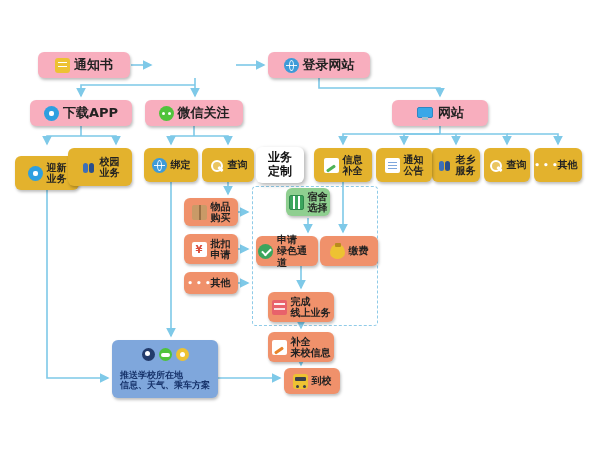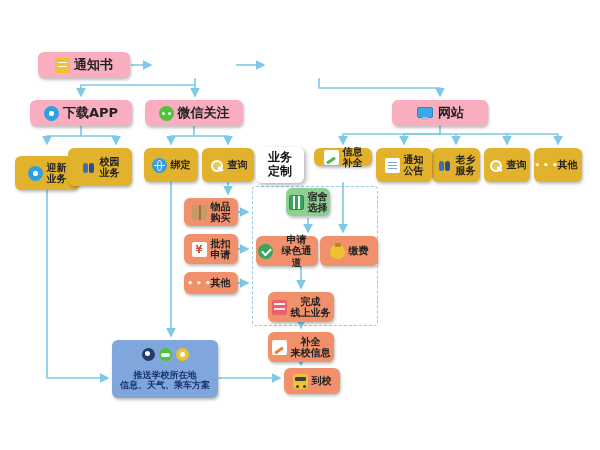--- a/index.html
+++ b/index.html
@@ -3,21 +3,21 @@
 <meta charset="utf-8">
 <style>
   *{margin:0;padding:0;box-sizing:border-box}
   html,body{background:#fff}
   body{font-family:"DejaVu Sans","Liberation Sans",sans-serif}
   .stage{position:relative;width:600px;height:450px;background:#fff;overflow:hidden}
   svg.wires{position:absolute;left:0;top:0;pointer-events:none}
   .wire{fill:none;stroke:#7EC9E8;stroke-width:1.6}
   .node{position:absolute;display:flex;align-items:center;justify-content:center;gap:4px;
         border-radius:6px;box-shadow:1px 2px 3px rgba(0,0,0,.25);padding:2px}
-  .node .lbl{white-space:pre-line;text-align:center;font-weight:bold;color:#222;line-height:1.15}
+  .node .lbl{white-space:pre-line;text-align:left;font-weight:bold;color:#222;line-height:1.15}
   .pink{background:#F8AEBE}  .pink .lbl{font-size:13px}
   .gold{background:#E3B22D}  .gold .lbl{font-size:10px}
   .orange{background:#F0916B}.orange .lbl{font-size:10px}
   .green{background:#8FCF90} .green .lbl{font-size:10px}
   .blue{background:#7FA7DC}
   .whitecard{background:#fff;box-shadow:2px 2px 4px rgba(0,0,0,.3)}
   .whitecard .lbl{font-size:12px;color:#111}
   .dashed-region{position:absolute;border:1.5px dashed #8FCBE8;border-radius:4px}
   .push{flex-direction:column;gap:9px}
   .push .lbl{font-size:9px;color:#17336B}
@@ -115,20 +115,24 @@
     <path class="wire" d="M238,249 H248" marker-end="url(#ah)" stroke="#7EC9E8"></path>
     <path class="wire" d="M238,283 H248" marker-end="url(#ah)" stroke="#7EC9E8"></path>
   </svg>
 
   <div class="dashed-region" style="left:252px;top:186px;width:126px;height:140px"></div>
 
   <div class="node pink" style="left:38px;top:52px;width:92px;height:26px">
     <span class="ic ic-doc"></span>
     <span class="lbl">通知书</span>
   </div>
+  <div class="node pink" style="left:268px;top:52px;width:102px;height:26px">
+    <span class="ic ic-globe"></span>
+    <span class="lbl">登录网站</span>
+  </div>
 
   <div class="node pink" style="left:30px;top:100px;width:102px;height:26px">
     <span class="ic ic-app"></span>
     <span class="lbl">下载APP</span>
   </div>
   <div class="node pink" style="left:145px;top:100px;width:98px;height:26px">
     <span class="ic ic-wechat"></span>
     <span class="lbl">微信关注</span>
   </div>
   <div class="node pink" style="left:392px;top:100px;width:96px;height:26px">
@@ -151,21 +155,21 @@
     <span class="lbl">绑定</span>
   </div>
   <div class="node gold" style="left:202px;top:148px;width:52px;height:34px">
     <span class="ic ic-search"></span>
     <span class="lbl">查询</span>
   </div>
   <div class="node whitecard" style="left:256px;top:147px;width:48px;height:36px">
     <span class="lbl">业务
 定制</span>
   </div>
-  <div class="node gold" style="left:314px;top:148px;width:58px;height:18px">
+  <div class="node gold" style="left:314px;top:148px;width:58px;height:34px">
     <span class="ic ic-pencil-card"></span>
     <span class="lbl">信息
 补全</span>
   </div>
   <div class="node gold" style="left:432px;top:148px;width:48px;height:34px">
     <span class="ic ic-people"></span>
     <span class="lbl">老乡
 服务</span>
   </div>
   <div class="node gold" style="left:376px;top:148px;width:56px;height:34px">

